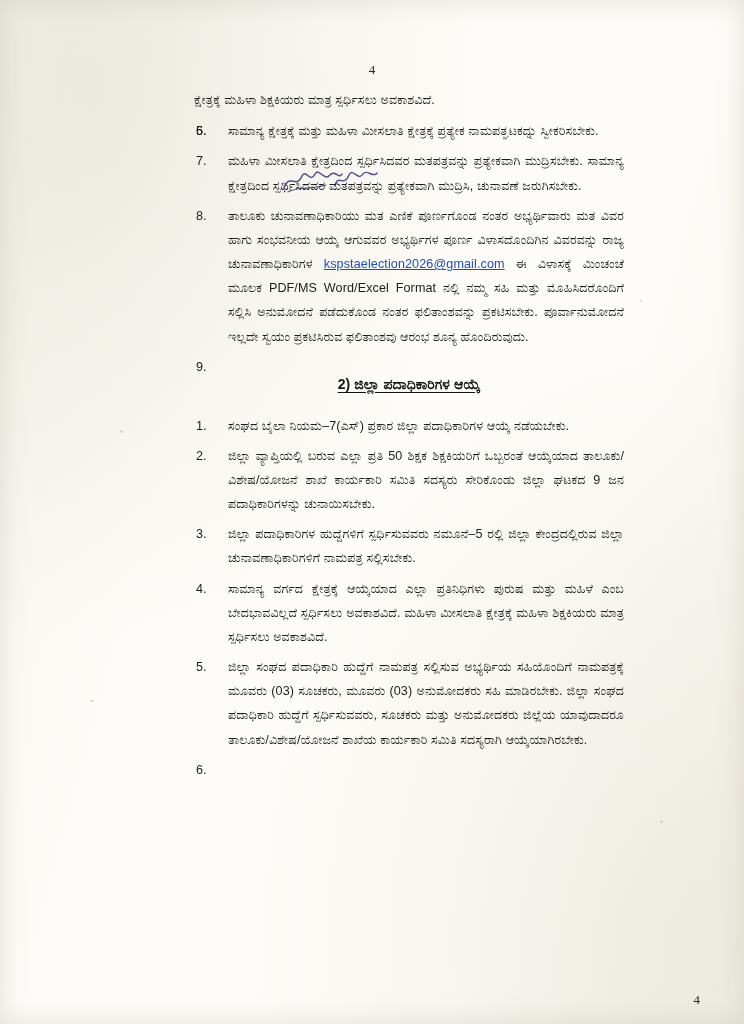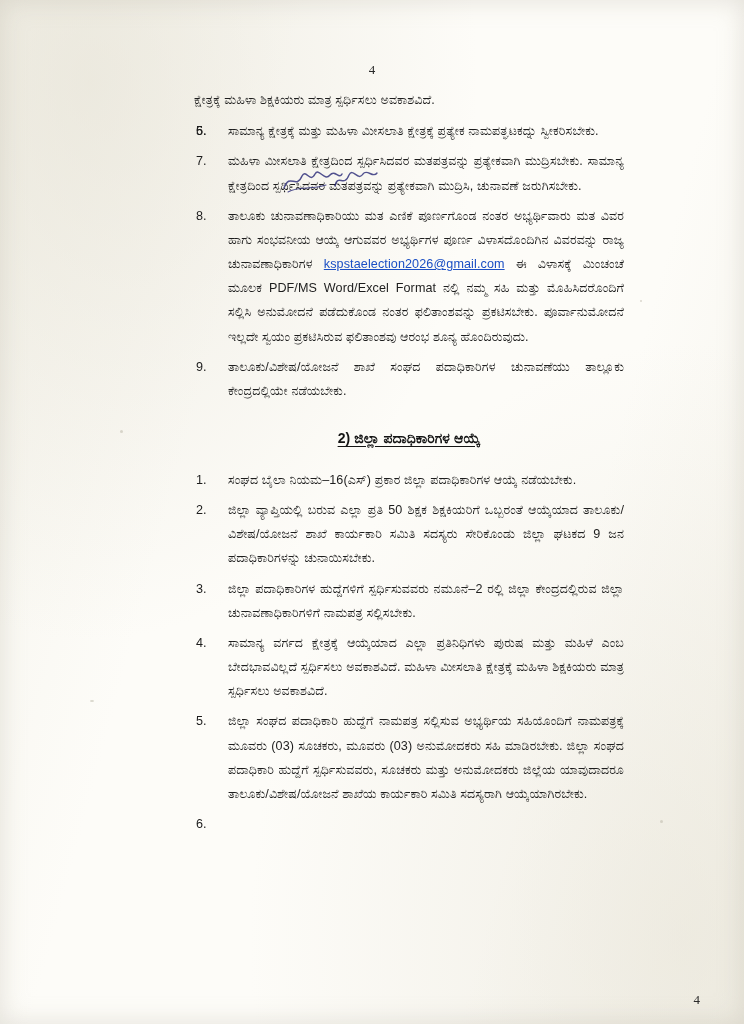--- a/index.html
+++ b/index.html
@@ -157,40 +157,39 @@
         </li>
         <li>
           <span class="num">8.</span>
           <span class="para"><span>ತಾಲೂಕು ಚುನಾವಣಾಧಿಕಾರಿಯು ಮತ ಎಣಿಕೆ ಪೂರ್ಣಗೊಂಡ ನಂತರ ಅಭ್ಯರ್ಥಿವಾರು ಮತ ವಿವರ ಹಾಗು ಸಂಭವನೀಯ ಆಯ್ಕೆ ಆಗುವವರ ಅಭ್ಯರ್ಥಿಗಳ ಪೂರ್ಣ ವಿಳಾಸದೊಂದಿಗಿನ ವಿವರವನ್ನು ರಾಜ್ಯ ಚುನಾವಣಾಧಿಕಾರಿಗಳ</span>
             <a class="link" href="#">kspstaelection2026@gmail.com</a>
             <span>ಈ ವಿಳಾಸಕ್ಕೆ ಮಿಂಚಂಚೆ ಮೂಲಕ PDF/MS Word/Excel Format ನಲ್ಲಿ ನಮ್ಮ ಸಹಿ ಮತ್ತು ಮೊಹಿಸಿದರೊಂದಿಗೆ ಸಲ್ಲಿಸಿ ಅನುಮೋದನೆ ಪಡೆದುಕೊಂಡ ನಂತರ ಫಲಿತಾಂಶವನ್ನು ಪ್ರಕಟಿಸಬೇಕು. ಪೂರ್ವಾನುಮೋದನೆ ಇಲ್ಲದೇ ಸ್ವಯಂ ಪ್ರಕಟಿಸಿರುವ ಫಲಿತಾಂಶವು ಆರಂಭ ಶೂನ್ಯ ಹೊಂದಿರುವುದು.</span>
           </span>
         </li>
         <li>
           <span class="num">9.</span>
-          <span class="para">ತಾಲೂಕು/ವಿಶೇಷ/ಯೋಜನೆ ಶಾಖೆ ಸಂಘದ ಪದಾಧಿಕಾರಿಗಳ ಚುನಾವಣೆಯು ತಾಲ್ಲೂಕು ಕೇಂದ್ರದಲ್ಲಿಯೇ ನಡೆಯಬೇಕು.</span>
         </li>
       </ul>
 
       <div class="section-title">
         <span>2) ಜಿಲ್ಲಾ ಪದಾಧಿಕಾರಿಗಳ ಆಯ್ಕೆ</span>
       </div>
 
       <ul class="numlist block2">
         <li>
           <span class="num">1.</span>
-          <span class="para">ಸಂಘದ ಬೈಲಾ ನಿಯಮ–16(ಎಸ್) ಪ್ರಕಾರ ಜಿಲ್ಲಾ ಪದಾಧಿಕಾರಿಗಳ ಆಯ್ಕೆ ನಡೆಯಬೇಕು.</span>
+          <span class="para">ಸಂಘದ ಬೈಲಾ ನಿಯಮ–7(ಎಸ್) ಪ್ರಕಾರ ಜಿಲ್ಲಾ ಪದಾಧಿಕಾರಿಗಳ ಆಯ್ಕೆ ನಡೆಯಬೇಕು.</span>
         </li>
         <li>
           <span class="num">2.</span>
           <span class="para">ಜಿಲ್ಲಾ ವ್ಯಾಪ್ತಿಯಲ್ಲಿ ಬರುವ ಎಲ್ಲಾ ಪ್ರತಿ 50 ಶಿಕ್ಷಕ ಶಿಕ್ಷಕಿಯರಿಗೆ ಒಬ್ಬರಂತೆ ಆಯ್ಕೆಯಾದ ತಾಲೂಕು/ವಿಶೇಷ/ಯೋಜನೆ ಶಾಖೆ ಕಾರ್ಯಕಾರಿ ಸಮಿತಿ ಸದಸ್ಯರು ಸೇರಿಕೊಂಡು ಜಿಲ್ಲಾ ಘಟಕದ 9 ಜನ ಪದಾಧಿಕಾರಿಗಳನ್ನು ಚುನಾಯಿಸಬೇಕು.</span>
         </li>
         <li>
           <span class="num">3.</span>
-          <span class="para">ಜಿಲ್ಲಾ ಪದಾಧಿಕಾರಿಗಳ ಹುದ್ದೆಗಳಿಗೆ ಸ್ಪರ್ಧಿಸುವವರು ನಮೂನೆ–2 ರಲ್ಲಿ ಜಿಲ್ಲಾ ಕೇಂದ್ರದಲ್ಲಿರುವ ಜಿಲ್ಲಾ ಚುನಾವಣಾಧಿಕಾರಿಗಳಿಗೆ ನಾಮಪತ್ರ ಸಲ್ಲಿಸಬೇಕು.</span>
+          <span class="para">ಜಿಲ್ಲಾ ಪದಾಧಿಕಾರಿಗಳ ಹುದ್ದೆಗಳಿಗೆ ಸ್ಪರ್ಧಿಸುವವರು ನಮೂನೆ–5 ರಲ್ಲಿ ಜಿಲ್ಲಾ ಕೇಂದ್ರದಲ್ಲಿರುವ ಜಿಲ್ಲಾ ಚುನಾವಣಾಧಿಕಾರಿಗಳಿಗೆ ನಾಮಪತ್ರ ಸಲ್ಲಿಸಬೇಕು.</span>
         </li>
         <li>
           <span class="num">4.</span>
           <span class="para">ಸಾಮಾನ್ಯ ವರ್ಗದ ಕ್ಷೇತ್ರಕ್ಕೆ ಆಯ್ಕೆಯಾದ ಎಲ್ಲಾ ಪ್ರತಿನಿಧಿಗಳು ಪುರುಷ ಮತ್ತು ಮಹಿಳೆ ಎಂಬ ಬೇದಭಾವವಿಲ್ಲದೆ ಸ್ಪರ್ಧಿಸಲು ಅವಕಾಶವಿದೆ. ಮಹಿಳಾ ಮೀಸಲಾತಿ ಕ್ಷೇತ್ರಕ್ಕೆ ಮಹಿಳಾ ಶಿಕ್ಷಕಿಯರು ಮಾತ್ರ ಸ್ಪರ್ಧಿಸಲು ಅವಕಾಶವಿದೆ.</span>
         </li>
         <li>
           <span class="num">5.</span>
           <span class="para">ಜಿಲ್ಲಾ ಸಂಘದ ಪದಾಧಿಕಾರಿ ಹುದ್ದೆಗೆ ನಾಮಪತ್ರ ಸಲ್ಲಿಸುವ ಅಭ್ಯರ್ಥಿಯ ಸಹಿಯೊಂದಿಗೆ ನಾಮಪತ್ರಕ್ಕೆ ಮೂವರು (03) ಸೂಚಕರು, ಮೂವರು (03) ಅನುಮೋದಕರು ಸಹಿ ಮಾಡಿರಬೇಕು. ಜಿಲ್ಲಾ ಸಂಘದ ಪದಾಧಿಕಾರಿ ಹುದ್ದೆಗೆ ಸ್ಪರ್ಧಿಸುವವರು, ಸೂಚಕರು ಮತ್ತು ಅನುಮೋದಕರು ಜಿಲ್ಲೆಯ ಯಾವುದಾದರೂ ತಾಲೂಕು/ವಿಶೇಷ/ಯೋಜನೆ ಶಾಖೆಯ ಕಾರ್ಯಕಾರಿ ಸಮಿತಿ ಸದಸ್ಯರಾಗಿ ಆಯ್ಕೆಯಾಗಿರಬೇಕು.</span>
         </li>
         <li>

